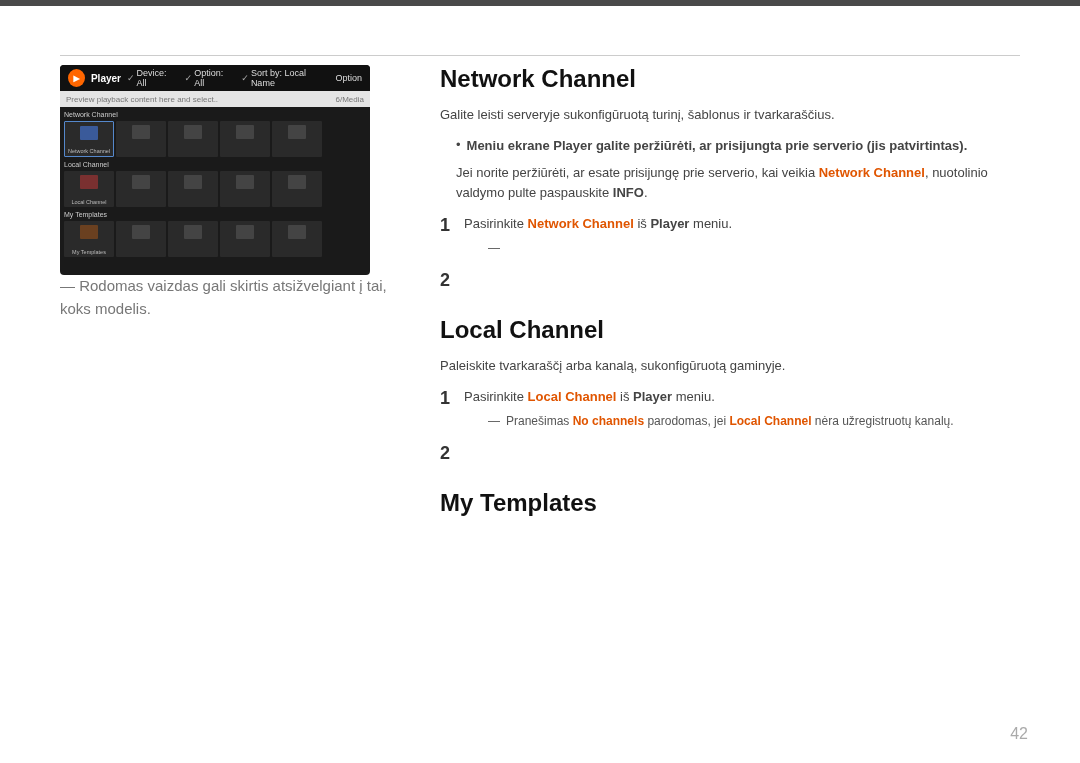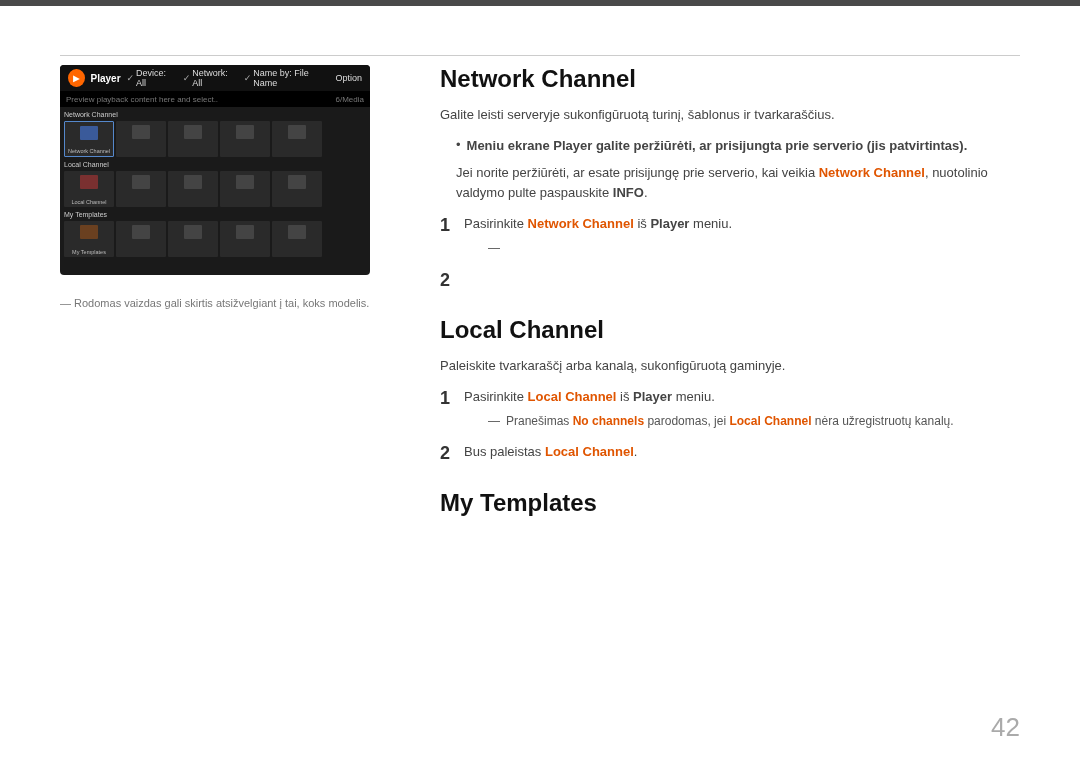--- a/index.html
+++ b/index.html
@@ -93,21 +93,21 @@
       display: flex;
       align-items: center;
       gap: 2px;
     }
 
     .player-ctrl span {
       color: #ddd;
     }
 
     .player-search-bar {
-      background: #000000;
+      background: #e5e5e5;
       height: 16px;
       padding: 0 6px;
       display: flex;
       align-items: center;
     }
 
     .player-search-text {
       color: #777;
       font-size: 8px;
     }
@@ -128,23 +128,23 @@
     }
 
     .section-title {
       color: #ccc;
       font-size: 7px;
       padding: 1px 0;
       margin-bottom: 2px;
     }
 
     .caption-text {
-      margin-top: 20px;
+      margin-top: 0;
       color: #777;
-      font-size: 11px;
+      font-size: 15px;
       line-height: 1.5;
     }
 
     
     .right-panel {
       flex: 1;
     }
 
     .section-heading {
       font-size: 24px;
@@ -236,22 +236,22 @@
 
     .sub-dash {
       margin-right: 6px;
       color: #555;
       flex-shrink: 0;
     }
 
     .page-number {
       position: absolute;
       bottom: 20px;
-      right: 60px;
-      font-size: 26px;
+      right: 52px;
+      font-size: 16px;
       color: #aaa;
     }
 
     
     .mini-row {
       display: flex;
       gap: 2px;
       margin-bottom: 2px;
     }
     .mini-item {
@@ -293,22 +293,22 @@
   <div class="left-panel">
     <div class="screenshot-box">
 
       <div class="player-header">
         <div class="player-icon">
           <span style="color:#fff;font-size:8px;font-weight:bold;">▶</span>
         </div>
         <span class="player-label">Player</span>
         <div class="player-controls">
           <span class="player-ctrl">✓ <span>Device: All</span></span>
-          <span class="player-ctrl">✓ <span>Network: All</span></span>
-          <span class="player-ctrl">✓ <span>Name by: File Name</span></span>
+          <span class="player-ctrl">✓ <span>Option: All</span></span>
+          <span class="player-ctrl">✓ <span>Sort by: Local Name</span></span>
           <span class="player-ctrl">
               <span>Option</span>
             </span>
         </div>
       </div>
 
       <div class="player-search-bar">
         <span class="player-search-text">Preview playback content here and select..</span>
         <span class="player-count">6/Media</span>
       </div>
@@ -427,23 +427,20 @@
         Pasirinkite <span class="orange-text">Local Channel</span> iš <strong>Player</strong> meniu.
         <div class="sub-note">
           <span class="sub-dash">―</span>
           <span>Pranešimas <span class="orange-text">No channels</span> parodomas, jei <span class="orange-text">Local Channel</span> nėra užregistruotų kanalų.</span>
         </div>
       </div>
     </div>
 
     <div class="numbered-step">
       <span class="step-number">2</span>
-      <div class="step-content">
-        Bus paleistas <span class="orange-text">Local Channel</span>.
-      </div>
     </div>
 
     <h1 class="section-heading templates">My Templates</h1>
 
 
   </div>
 </div>
 
 <div class="page-number">42</div>
 

